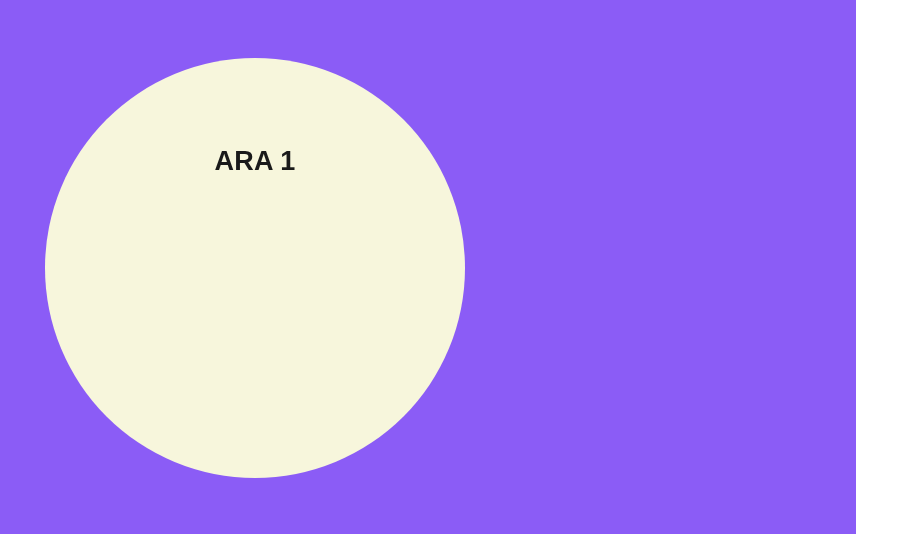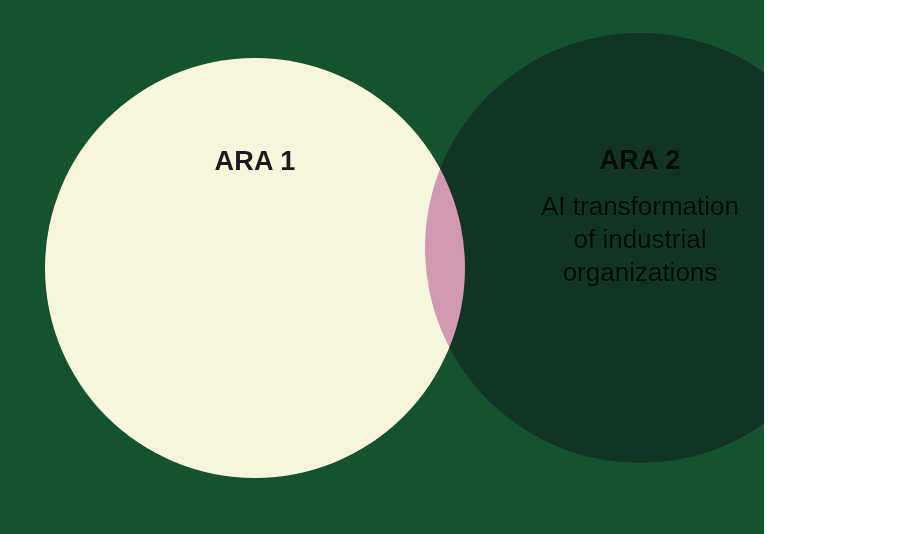--- a/index.html
+++ b/index.html
@@ -3,23 +3,23 @@
 <meta charset="utf-8">
 <style>
   html, body {
     margin: 0;
     padding: 0;
     background: #ffffff;
     font-family: "Liberation Sans", sans-serif;
   }
   .stage {
     position: relative;
-    width: 764px;
+    width: 856px;
     height: 534px;
-    background: #14532d;
+    background: #8b5cf6;
     overflow: hidden;
   }
   .circle {
     position: absolute;
     border-radius: 50%;
     display: flex;
     flex-direction: column;
     align-items: center;
     box-sizing: border-box;
     text-align: center;
@@ -64,20 +64,14 @@
 </style>
 </head>
 <body>
 
 <div class="stage">
 
   <div class="circle circle-left">
     <div class="circle-title">ARA 1</div>
   </div>
 
-  <div class="circle circle-right">
-    <div class="circle-title">ARA 2</div>
-    <div class="circle-body">AI transformation
-of industrial
-organizations</div>
-  </div>
 
 </div>
 
 </body></html>

